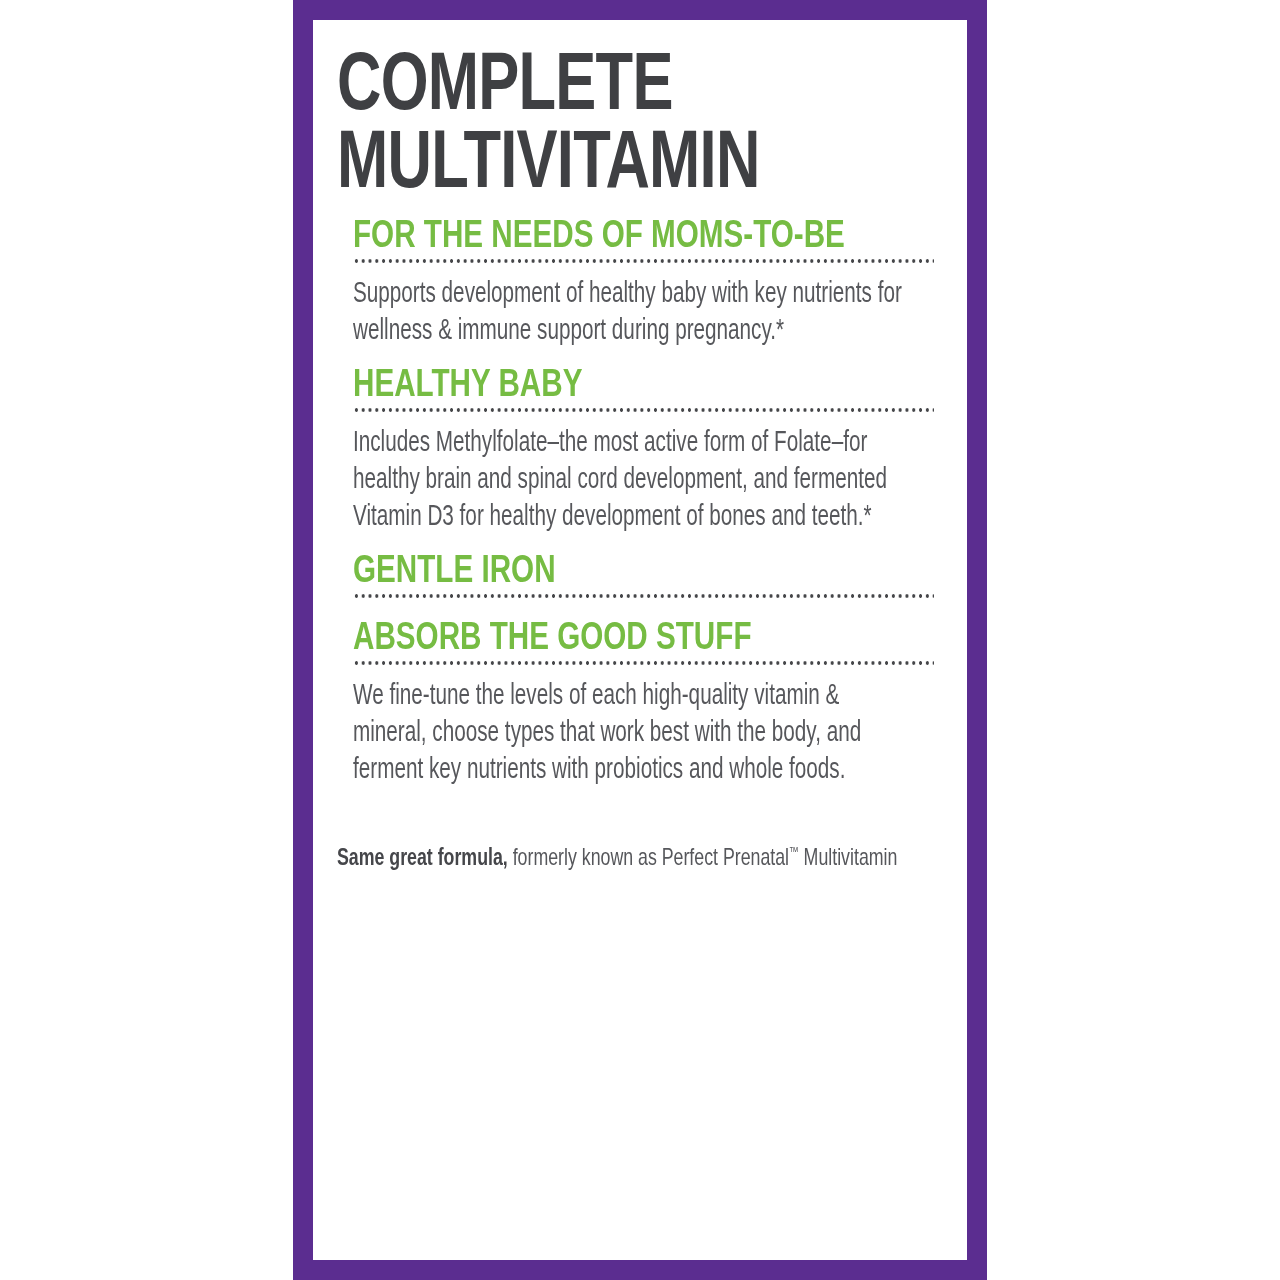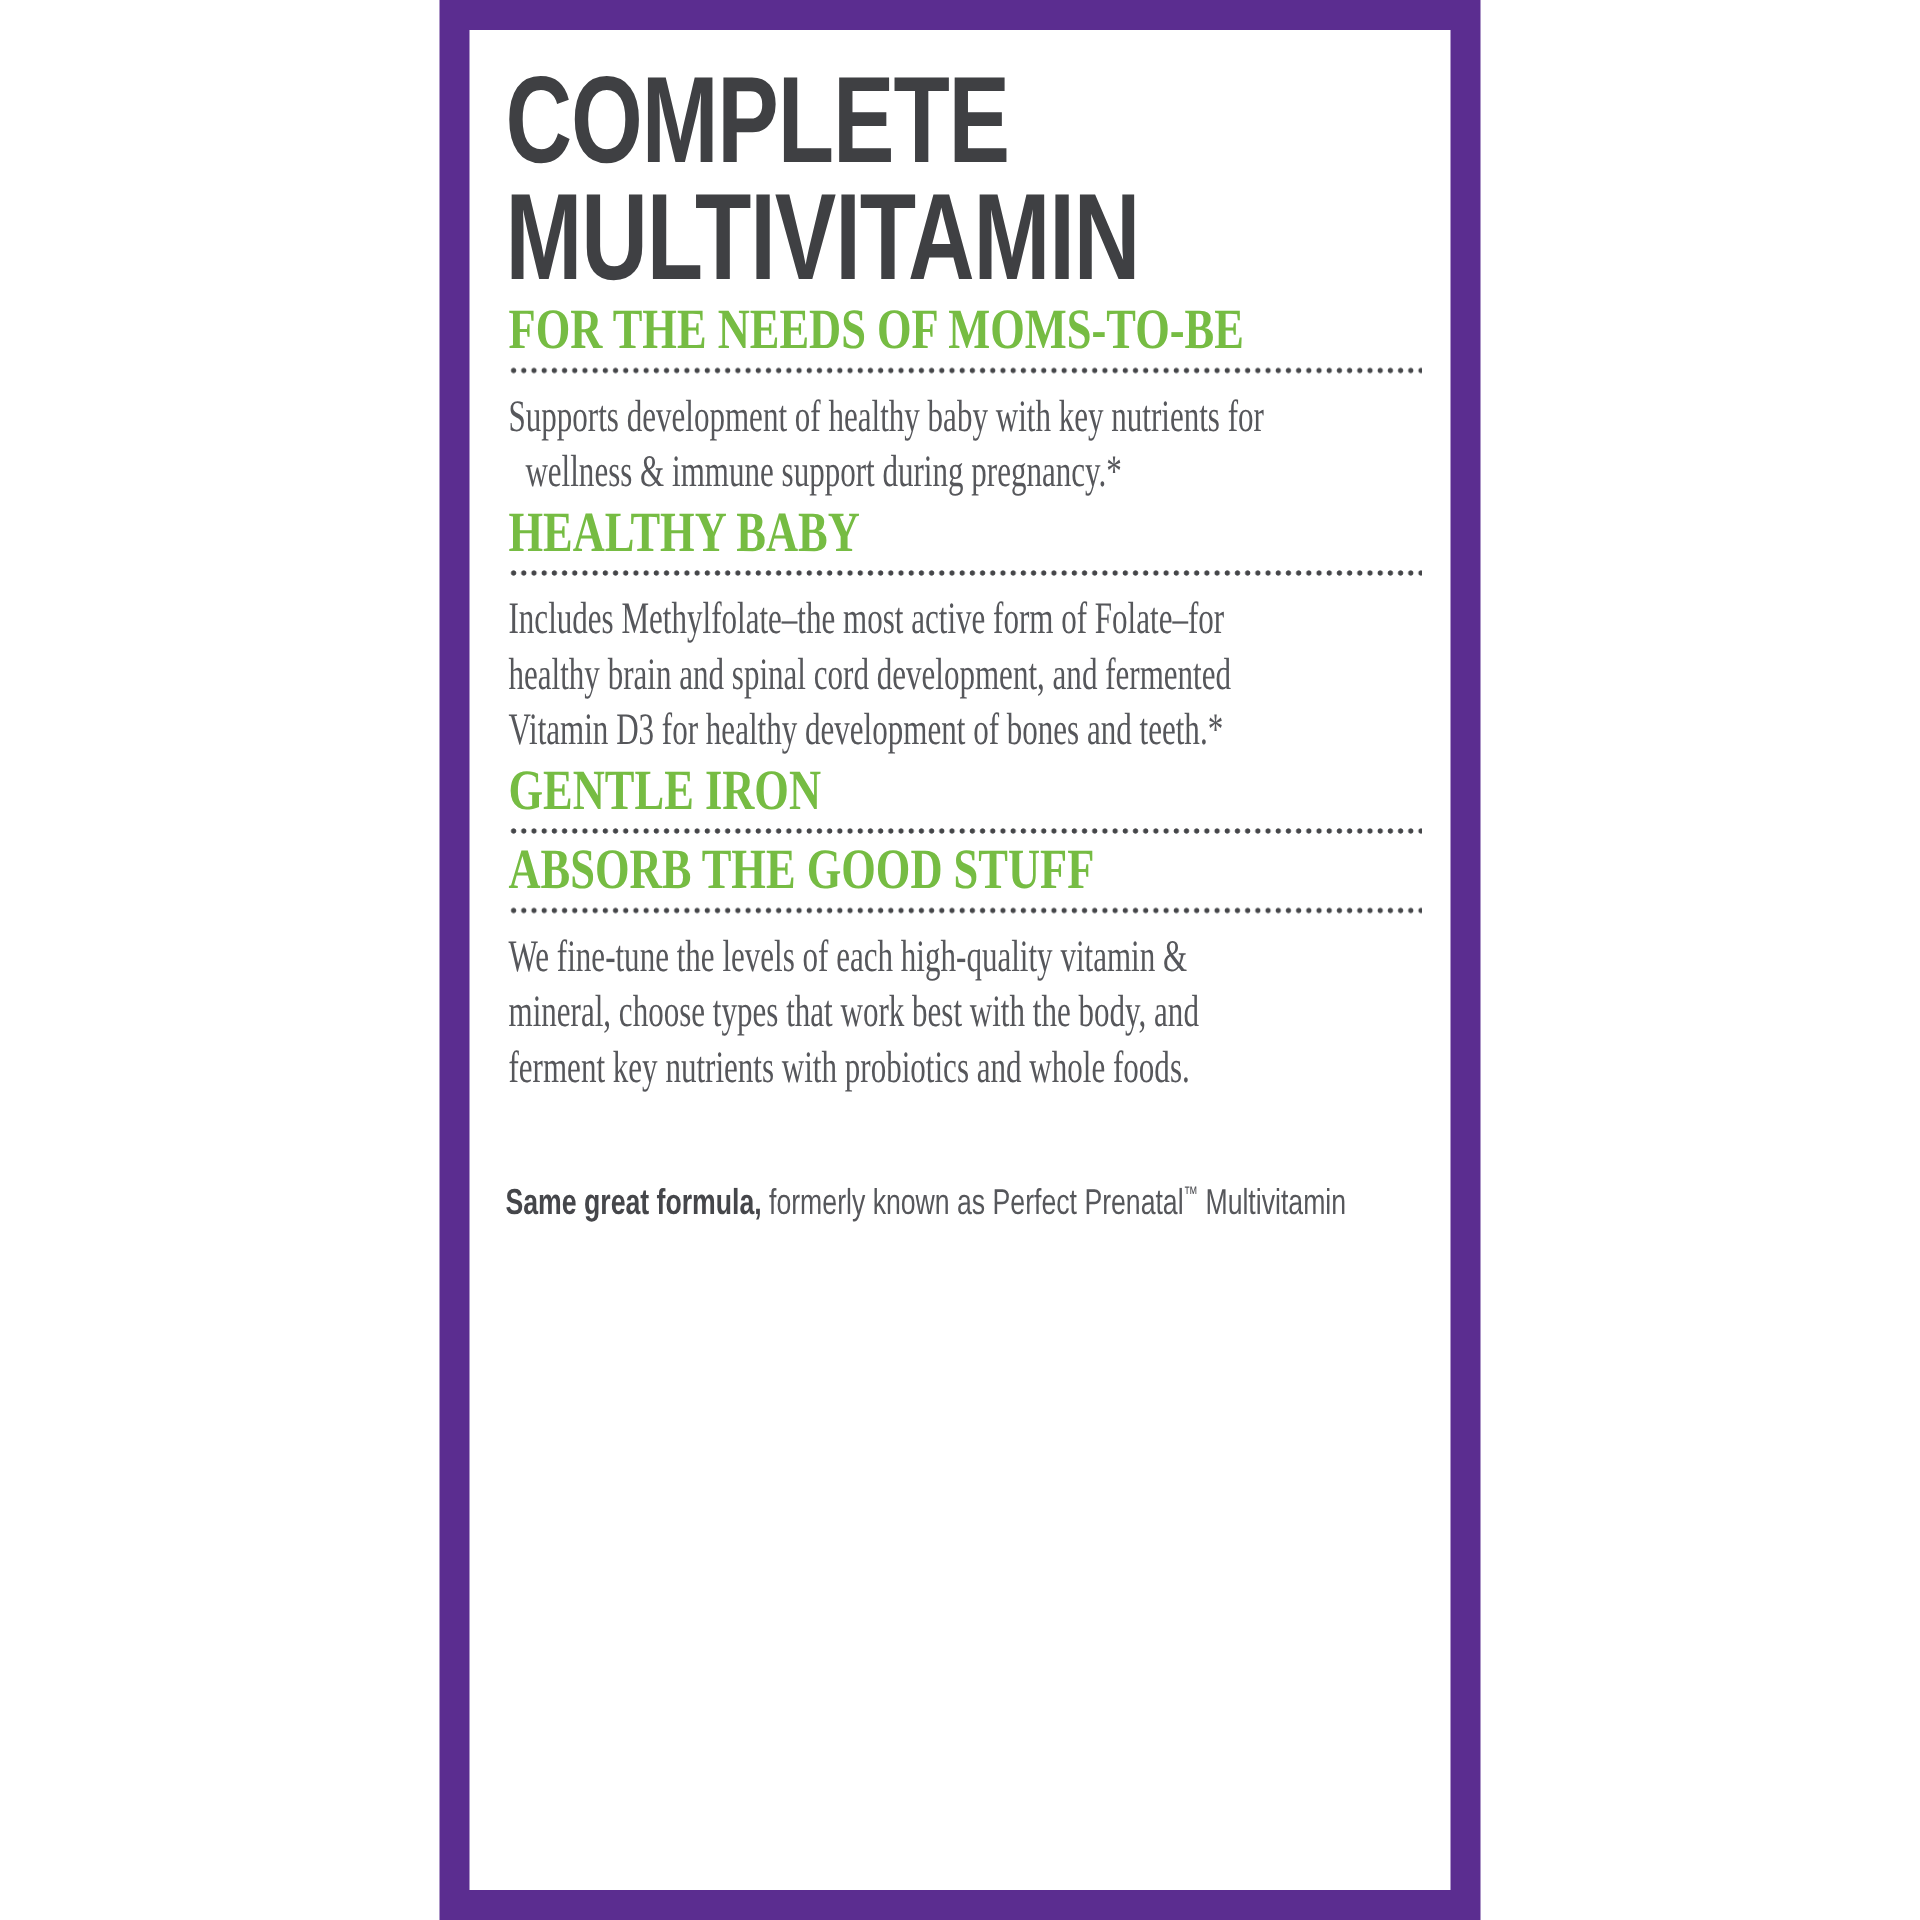--- a/index.html
+++ b/index.html
@@ -38,21 +38,21 @@
     white-space: nowrap;
     font-weight: bold;
     font-size: 82px;
     line-height: 78px;
     letter-spacing: -1px;
     color: var(--title-gray, #3f4043);
     transform: scaleX(0.75);
     transform-origin: 0 50%;
   }
   
-  section.benefit { margin: 2px; font-family: Liberation Serif, serif; }
+  section.benefit { margin: 16px; }
   .s1 { margin-top: 35px; }
   .s2 { margin-top: 33px; }
   .s3 { margin-top: 24px; }
   .s4 { margin-top: 25px; }
   .s5 { margin-top: 23px; }
   h2.heading {
     margin: 0;
     padding: 0;
     font-size: 38px;
     line-height: 40px;

